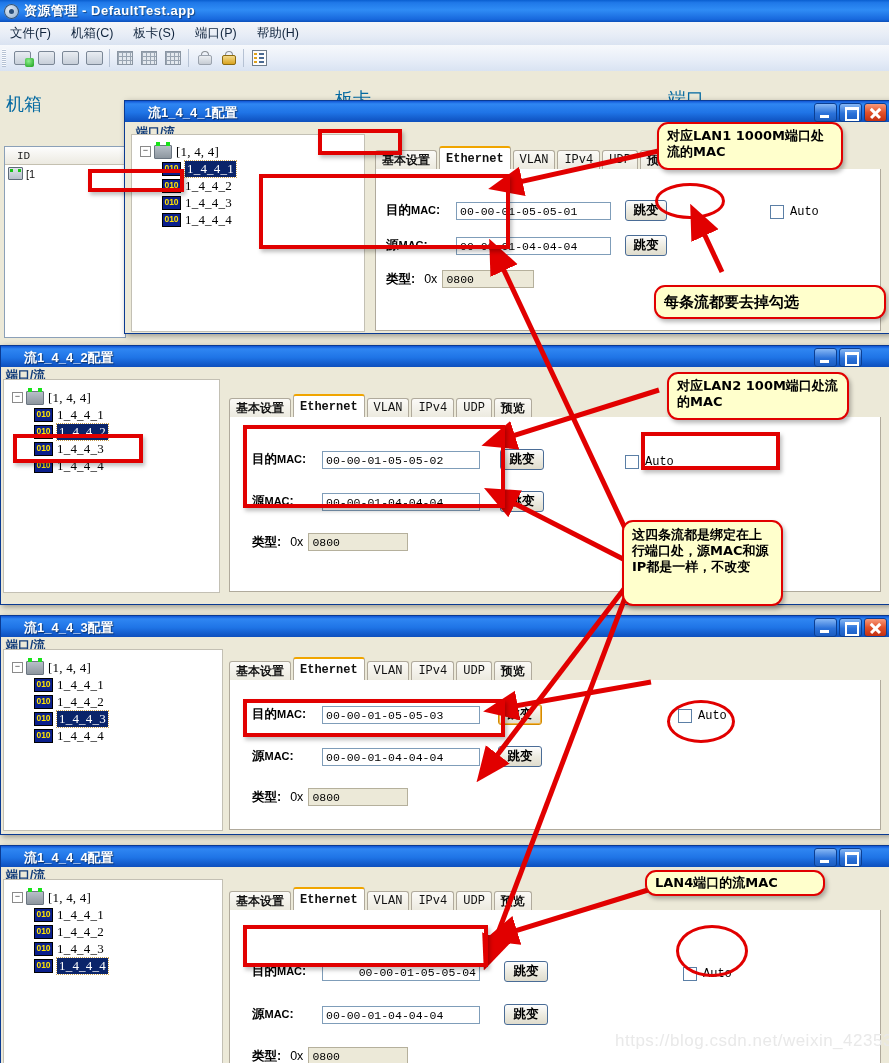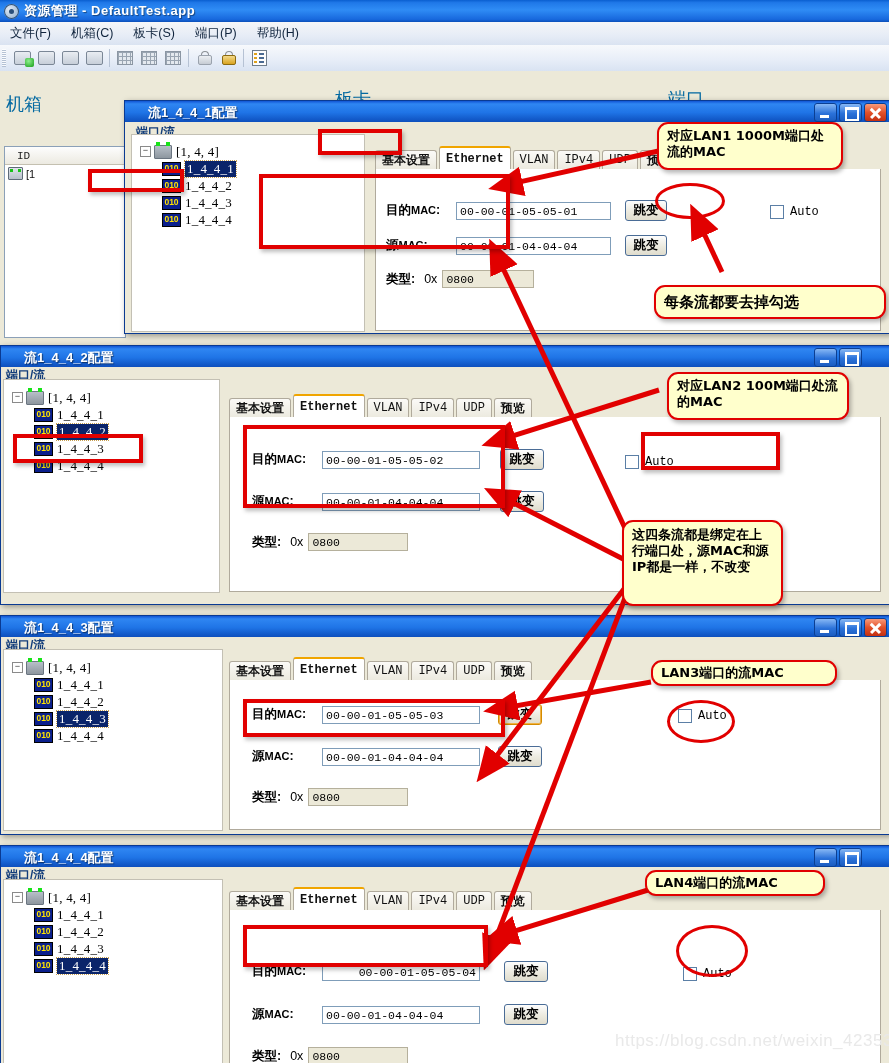--- a/index.html
+++ b/index.html
@@ -539,17 +539,16 @@
 
   <div class="redbox" style="left:243px;top:925px;width:245px;height:42px;"></div>
   <div class="redellipse" style="left:676px;top:925px;width:72px;height:52px;"></div>
 
   <div class="callout" style="left:657px;top:122px;width:186px;height:48px;">对应LAN1 1000M端口处流的MAC</div>
   <div class="callout" style="left:654px;top:285px;width:232px;height:34px;display:flex;align-items:center;font-size:15px;">每条流都要去掉勾选</div>
 
   <div class="callout" style="left:667px;top:372px;width:182px;height:48px;">对应LAN2 100M端口处流的MAC</div>
   <div class="callout" style="left:622px;top:520px;width:161px;height:86px;padding:5px 8px;">这四条流都是绑定在上行端口处，源MAC和源IP都是一样，不改变</div>
 
-  <div class="callout" style="left:651px;top:660px;width:186px;height:26px;display:flex;align-items:center;">LAN3端口的流MAC</div>
 
   <div class="callout" style="left:645px;top:870px;width:180px;height:26px;display:flex;align-items:center;">LAN4端口的流MAC</div>
 
 </div>
 
 </body></html>

